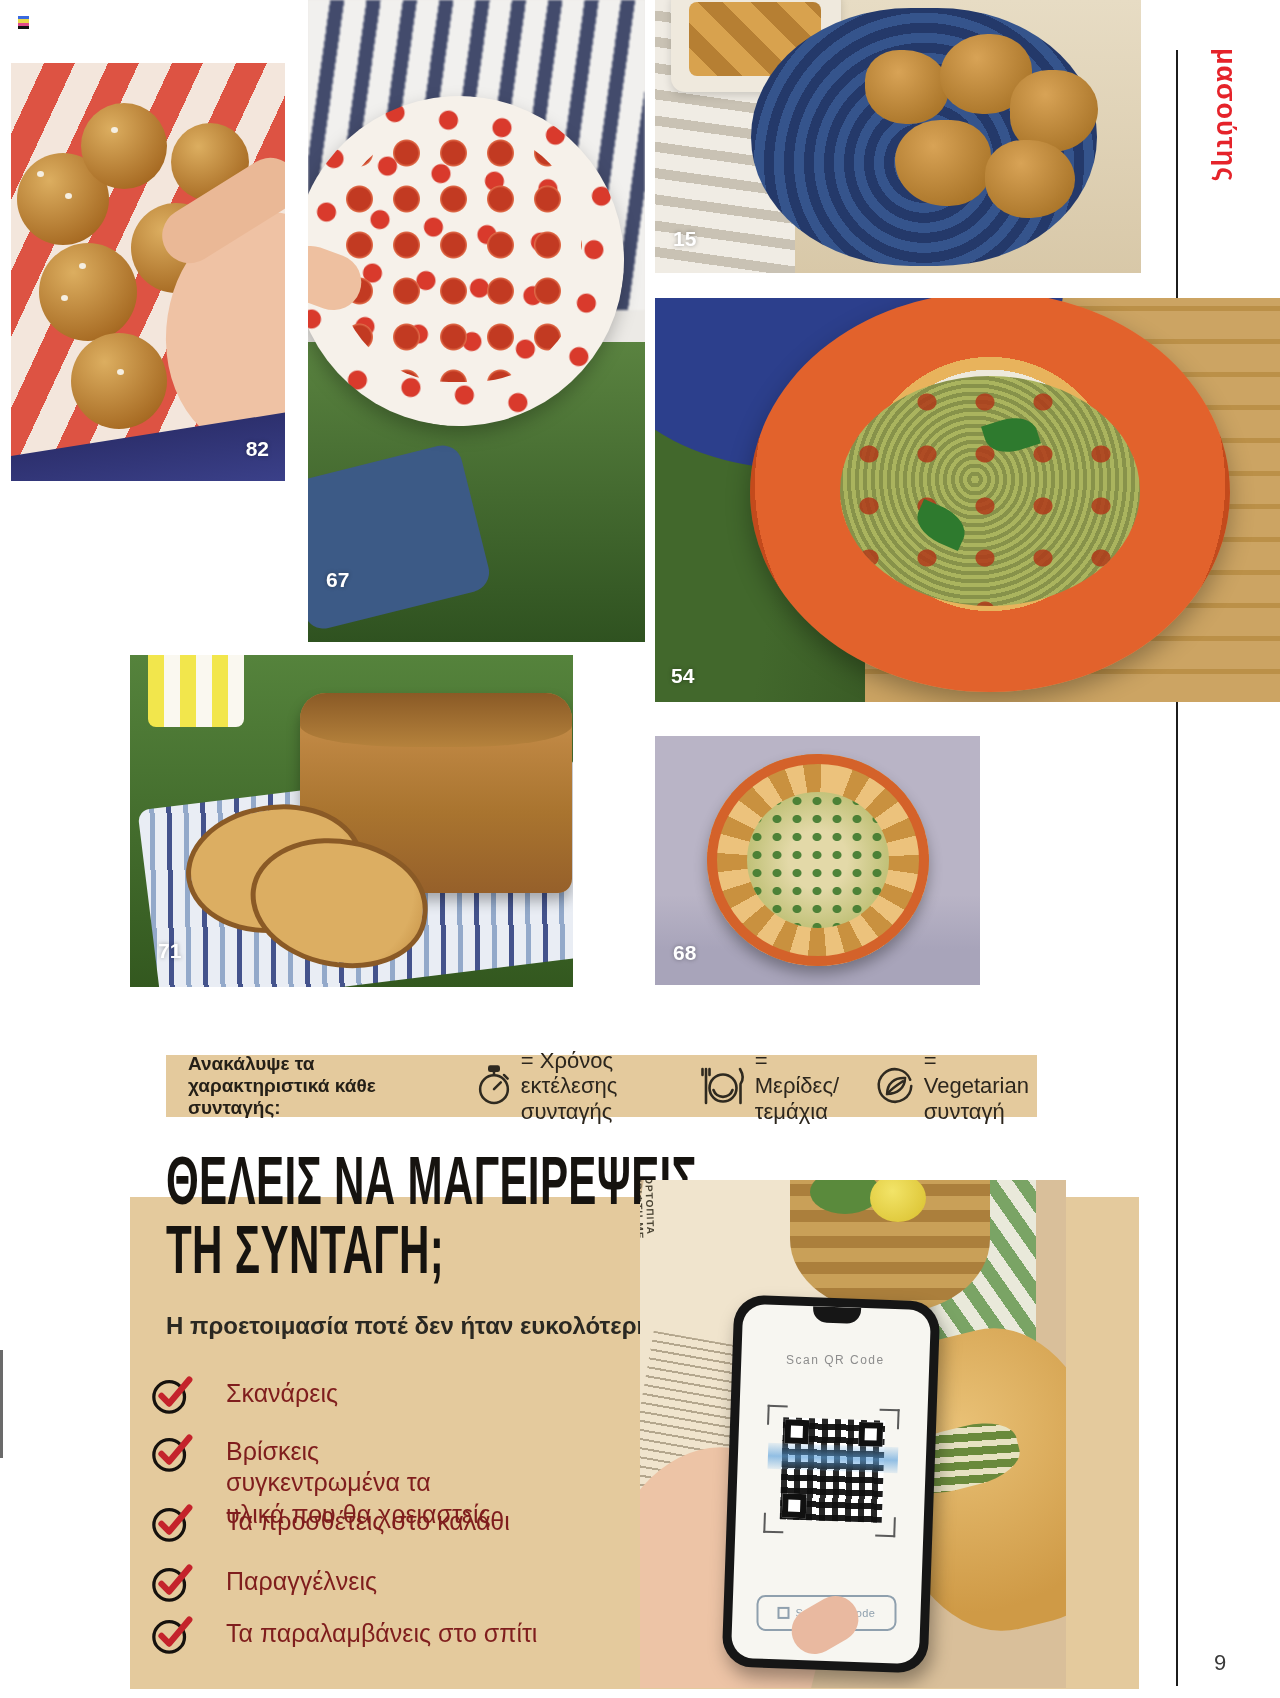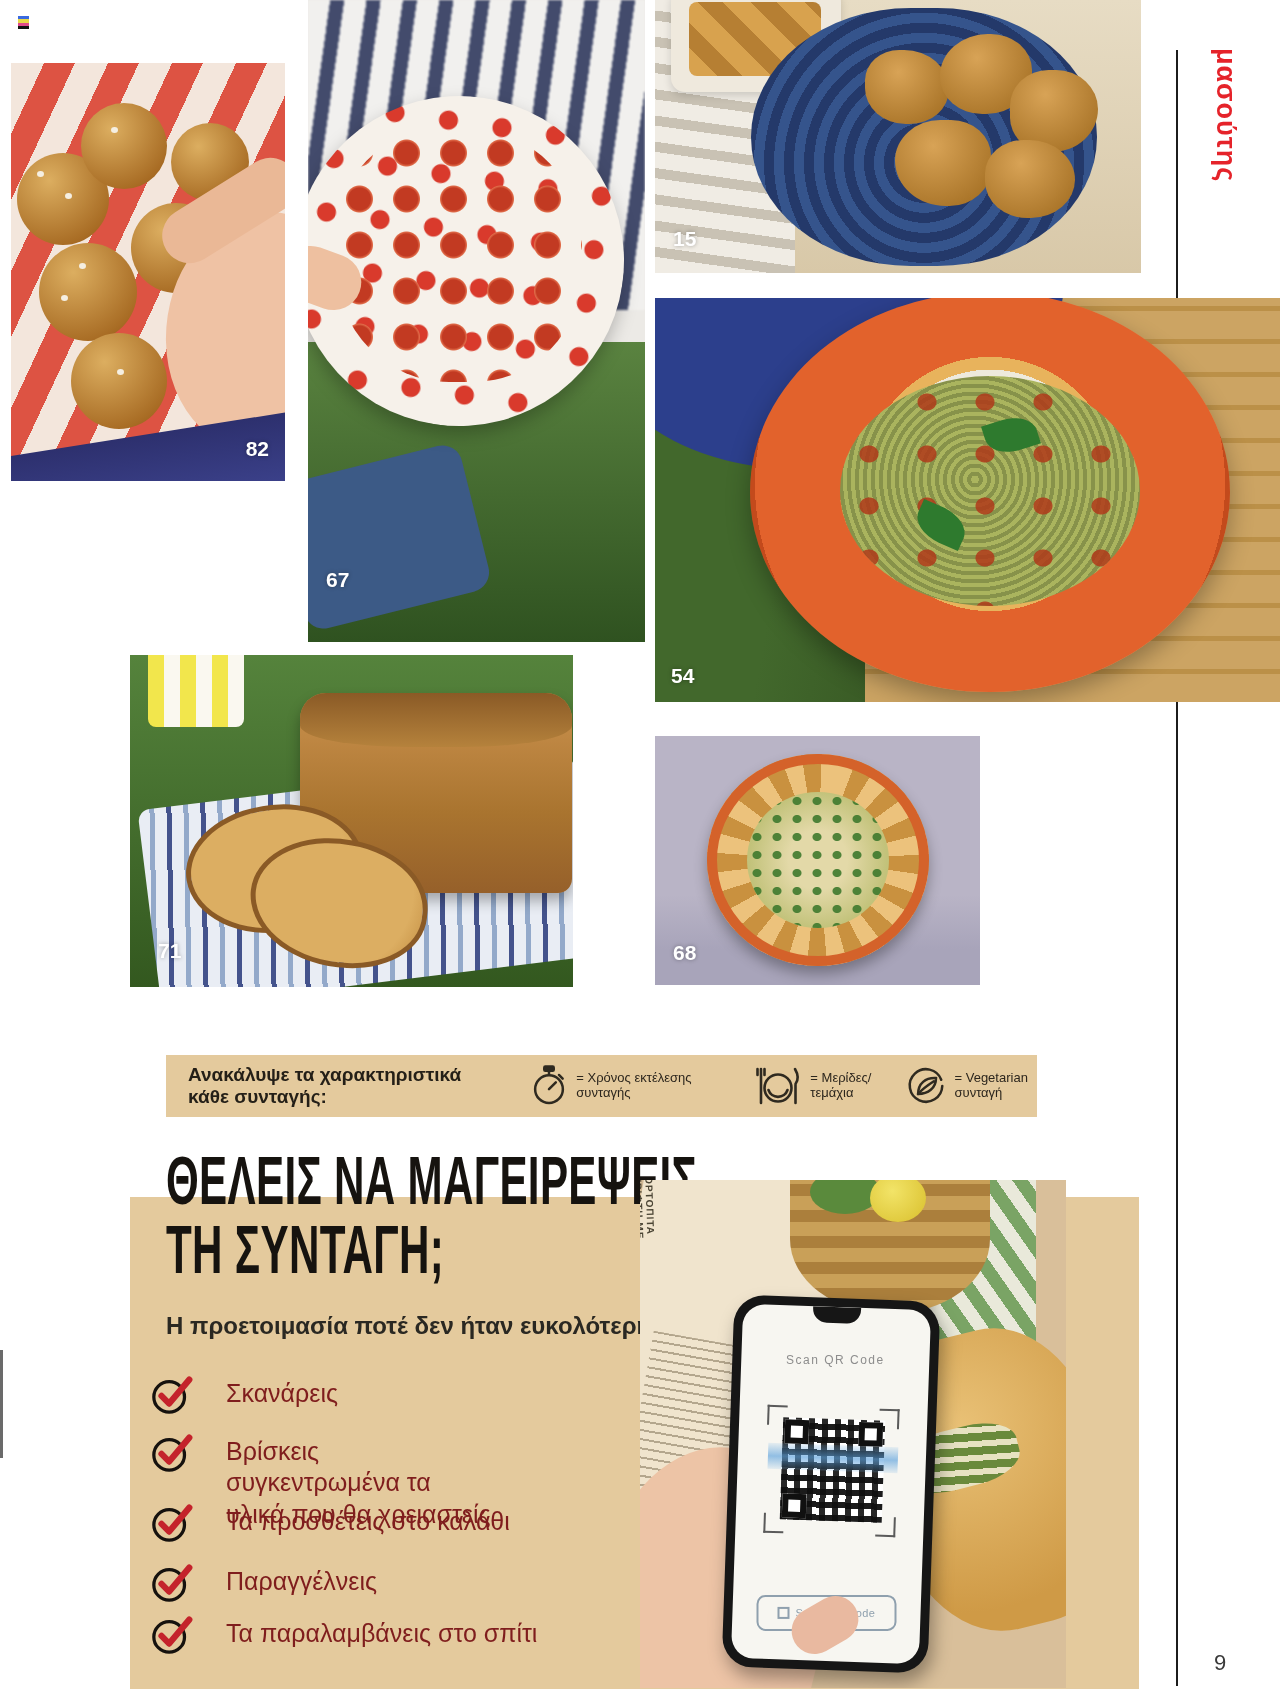--- a/index.html
+++ b/index.html
@@ -99,21 +99,21 @@
   .photo-f .filling{left:92px;top:56px;width:142px;height:136px;border-radius:50%;
      background:radial-gradient(circle at 50% 50%,#e3d9a8 0 30%,#c2c27a 70%);}
   .photo-f .filling::after{content:"";position:absolute;inset:0;border-radius:50%;
      background-image:radial-gradient(#3f7a2e 4px,transparent 5px);background-size:20px 18px;opacity:.9;}
 
   
   .legend-bar{left:130px;top:1055px;width:871px;height:62px;background:#e4ca9d;z-index:1;
      display:flex;align-items:center;padding:0 0 0 22px;box-sizing:border-box;gap:26px;margin-left:36px;}
   .legend-intro{font-size:19px;font-weight:bold;color:#241f17;}
   .legend-item{display:flex;align-items:center;gap:8px;}
-  .legend-label{font-size:13px;color:#2c261d;line-height:1.15;}
+  .legend-label{font-size:22px;color:#2c261d;line-height:1.15;}
   .legend-label.wrap{width:152px;}
   .legend-item svg{display:block;}
 
   
   .promo-panel{left:130px;top:1197px;width:1009px;height:492px;background:#e4ca9d;z-index:1;}
   .promo-title{left:166px;top:1146px;z-index:2;color:#16130f;font-weight:800;
      font-size:68px;line-height:69px;letter-spacing:.5px;transform:scaleX(.62);transform-origin:left top;white-space:nowrap;}
   .promo-subtitle{left:166px;top:1312px;z-index:2;font-size:24px;font-weight:bold;color:#2a2822;}
   .step-row{z-index:2;display:flex;align-items:flex-start;gap:30px;left:150px;}
   .step-row svg{flex:0 0 auto;display:block;}

